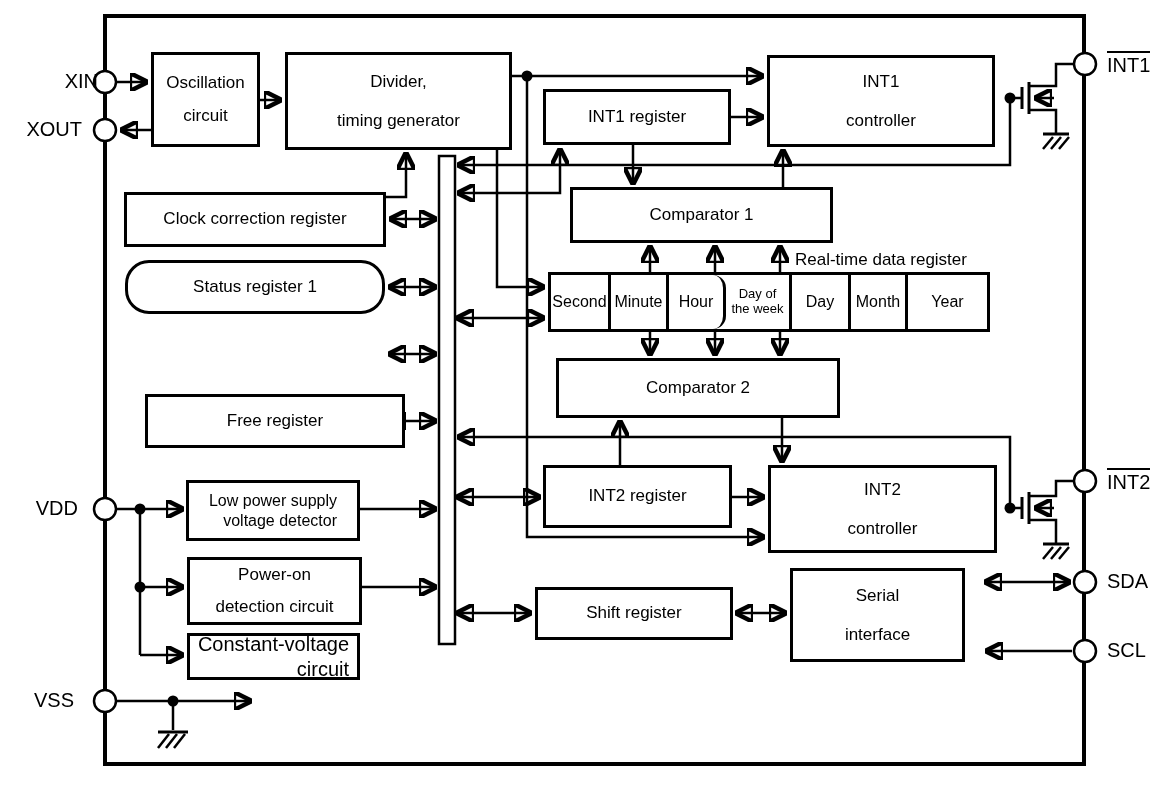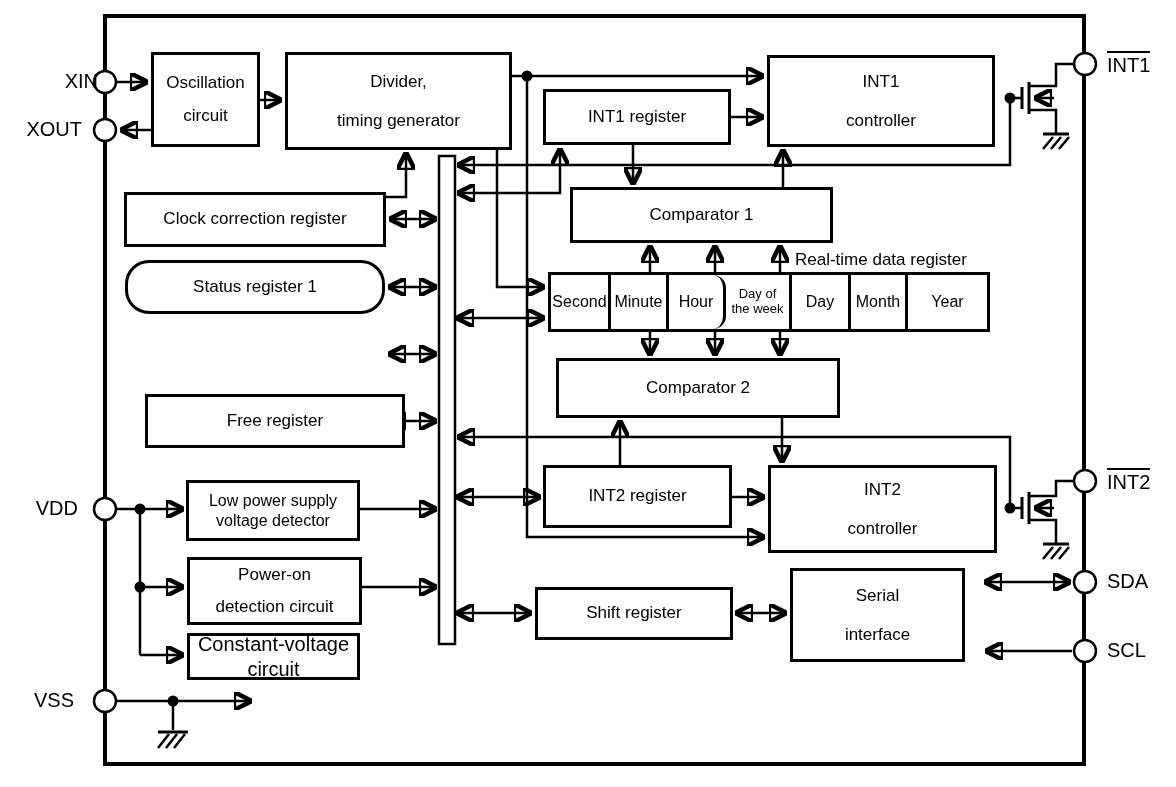--- a/index.html
+++ b/index.html
@@ -16,21 +16,21 @@
   .pinc{fill:#fff;stroke:#000;stroke-width:2.5;}
   .dot{fill:#000;stroke:none;}
   .blk{
     position:absolute;border:3px solid #000;background:#fff;
     display:flex;align-items:center;justify-content:center;
     text-align:center;white-space:pre-line;font-size:17px;line-height:1.3;
     box-sizing:border-box;
   }
   .lh-wide{line-height:2.3;}
   .lh-med{line-height:1.9;}
-  .lh-tight{line-height:1.25;}
+  .lh-tight{line-height:1.25;text-align:right;}
   .reg-row{
     position:absolute;left:548px;top:272px;width:442px;height:60px;
     border:3px solid #000;background:#fff;display:flex;box-sizing:border-box;
   }
   .reg-cell{
     border-right:3px solid #000;display:flex;align-items:center;justify-content:center;
     text-align:center;font-size:16px;white-space:pre-line;box-sizing:border-box;flex:none;
   }
   .reg-cell:last-child{border-right:none;}
   .reg-cell.small{font-size:13px;line-height:1.15;}

